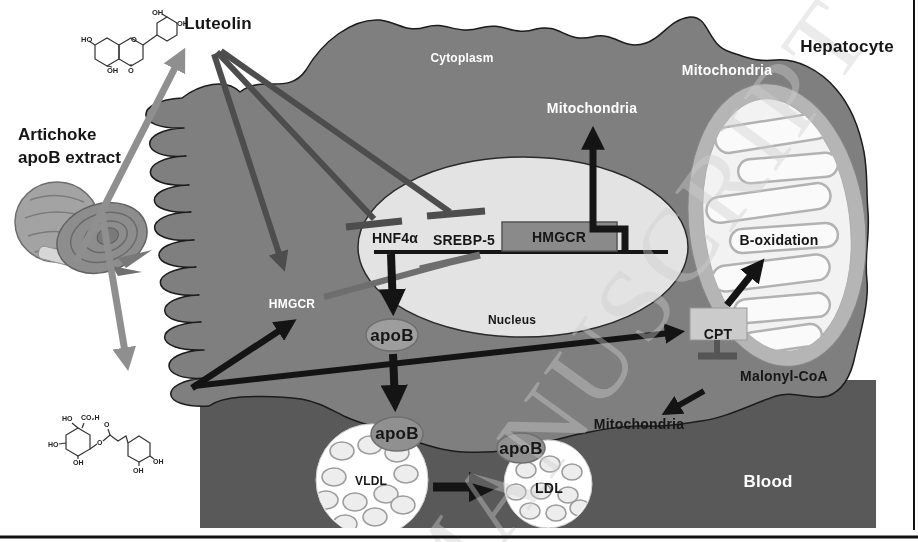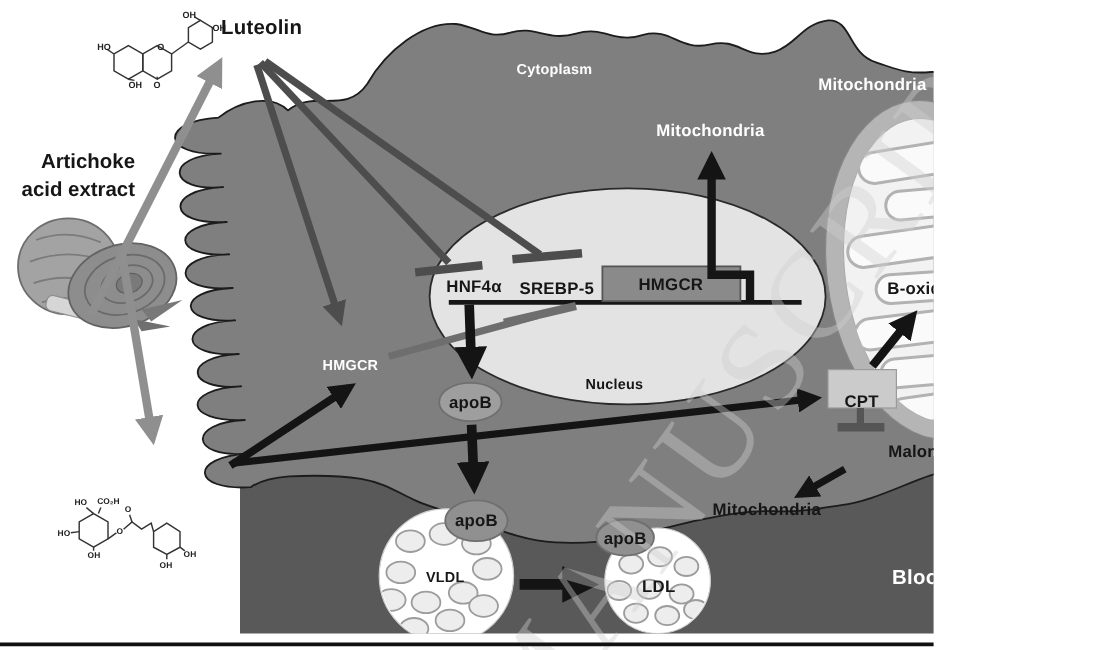--- a/index.html
+++ b/index.html
@@ -1,31 +1,31 @@
 <!DOCTYPE html>
 <html><head>
 <meta charset="utf-8">
 <style>
   html,body{margin:0;padding:0;background:#ffffff;}
   .stage{
-    position:relative;width:778px;height:542px;background:#ffffff;
+    position:relative;width:918px;height:542px;background:#ffffff;
     overflow:hidden;font-family:"Liberation Sans",sans-serif;
   }
   .stage svg{position:absolute;left:0;top:0;}
   .lbl{
     position:absolute;font-weight:bold;color:#161616;white-space:nowrap;
     transform:translate(-50%,-50%);line-height:1;letter-spacing:.2px;
     font-family:"Liberation Sans",sans-serif;
   }
   .lbl.white{color:#ffffff;}
   .fs17{font-size:17px}.fs16{font-size:12px}.fs15{font-size:14px}
-  .fs14{font-size:14px}.fs13{font-size:14px}
+  .fs14{font-size:14px}.fs13{font-size:17px}
   .artichoke-label{
     position:absolute;left:18px;top:124px;font-weight:bold;font-size:17px;
-    color:#161616;line-height:1.35;text-align:right;
+    color:#161616;line-height:1.35;
   }
 </style>
 </head>
 <body>
 
 <div class="stage">
 
 <svg width="918" height="542" viewBox="0 0 918 542">
   <defs>
     <marker id="ab" viewBox="0 0 10 10" refX="7" refY="5" markerWidth="3.4" markerHeight="3.4" orient="auto-start-reverse">
@@ -212,21 +212,21 @@
 
   <text transform="translate(660,330) rotate(-54)" text-anchor="middle" font-family="Liberation Serif, serif" font-size="105" letter-spacing="6" fill="#cfcfcf" opacity="0.40">MANUSCRIPT</text>
 
   <line x1="914" y1="0" x2="914" y2="530" stroke="#111111" stroke-width="2"></line>
   <line x1="0" y1="537" x2="918" y2="537" stroke="#111111" stroke-width="3"></line>
 </svg>
 
 <div class="lbl fs17" style="left:218px;top:23px">Luteolin</div>
 <div class="artichoke-label">
   <div>Artichoke</div>
-  <div>acid extract</div>
+  <div>apoB extract</div>
 </div>
 
 <div class="lbl fs17" style="left:847px;top:46px">Hepatocyte</div>
 <div class="lbl fs16 white" style="left:462px;top:58px">Cytoplasm</div>
 <div class="lbl fs15 white" style="left:727px;top:70px">Mitochondria</div>
 <div class="lbl fs16" style="left:512px;top:320px">Nucleus</div>
 <div class="lbl fs17 white" style="left:768px;top:481px">Blood</div>
 
 <div class="lbl fs15 white" style="left:592px;top:108px">Mitochondria</div>
 <div class="lbl fs16 white" style="left:292px;top:304px">HMGCR</div>

